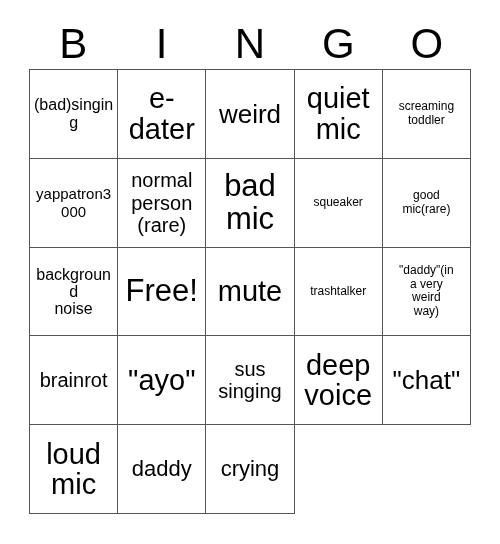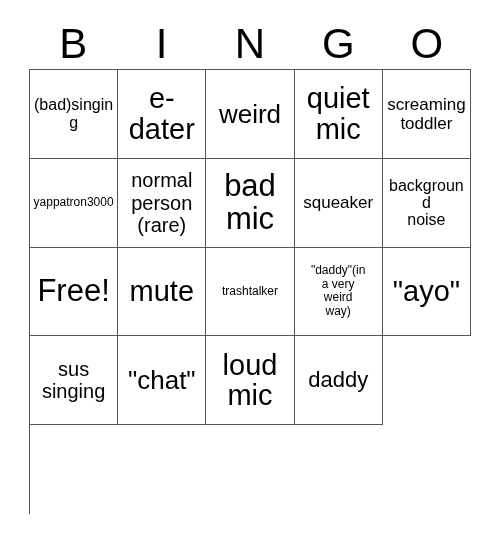--- a/index.html
+++ b/index.html
@@ -66,25 +66,25 @@
     background: #ffffff;
   }
   .cell-text {
     display: block;
     width: 100%;
     line-height: 1.07;
     word-wrap: break-word;
     white-space: pre-line;
   }
   
-  .fs-10 .cell-text { font-size: 12px; line-height: 1.15; }
+  .fs-10 .cell-text { font-size: 15px; line-height: 1.15; }
   .fs-12 .cell-text { font-size: 16px; line-height: 1.12; }
   .fs-14 .cell-text { font-size: 12px;   line-height: 1.14; }
   .fs-15 .cell-text { font-size: 15.5px; line-height: 1.12; }
-  .fs-17 .cell-text { font-size: 17px;   line-height: 1.12; }
+  .fs-17 .cell-text { font-size: 12px;   line-height: 1.12; }
   .fs-20 .cell-text { font-size: 20px;   line-height: 1.12; }
   .fs-22 .cell-text { font-size: 22px;   line-height: 1.1; }
   .fs-26 .cell-text { font-size: 26px;   line-height: 1.08; }
   .fs-29 .cell-text { font-size: 29px;   line-height: 1.05; }
   .fs-31 .cell-text { font-size: 31px;   line-height: 1.04; }
 </style>
 </head>
 <body>
 
 <div id="bingo-card">
@@ -127,53 +127,67 @@
 (rare)</span>
     </div>
     <div class="cell fs-31">
       <span class="cell-text">bad
 mic</span>
     </div>
     <div class="cell fs-17">
       <span class="cell-text">squeaker</span>
     </div>
 
+    <div class="cell fs-17">
+      <span class="cell-text">good
+mic(rare)</span>
+    </div>
     <div class="cell fs-13">
       <span class="cell-text">background
 noise</span>
     </div>
     <div class="cell fs-31">
       <span class="cell-text">Free!</span>
     </div>
     <div class="cell fs-29">
       <span class="cell-text">mute</span>
     </div>
     <div class="cell fs-14">
       <span class="cell-text">trashtalker</span>
     </div>
 
     <div class="cell fs-14">
       <span class="cell-text">"daddy"(in
 a very
 weird
 way)</span>
     </div>
+    <div class="cell fs-20">
+      <span class="cell-text">brainrot</span>
+    </div>
     <div class="cell fs-29">
       <span class="cell-text">"ayo"</span>
     </div>
     <div class="cell fs-20">
       <span class="cell-text">sus
 singing</span>
+    </div>
+    <div class="cell fs-29">
+      <span class="cell-text">deep
+voice</span>
     </div>
 
     <div class="cell fs-26">
       <span class="cell-text">"chat"</span>
     </div>
     <div class="cell fs-29">
       <span class="cell-text">loud
 mic</span>
     </div>
     <div class="cell fs-22">
       <span class="cell-text">daddy</span>
     </div>
+    <div class="cell fs-22">
+      <span class="cell-text">crying</span>
+    </div>
 
   </div>
 </div>
 
 </body></html>

